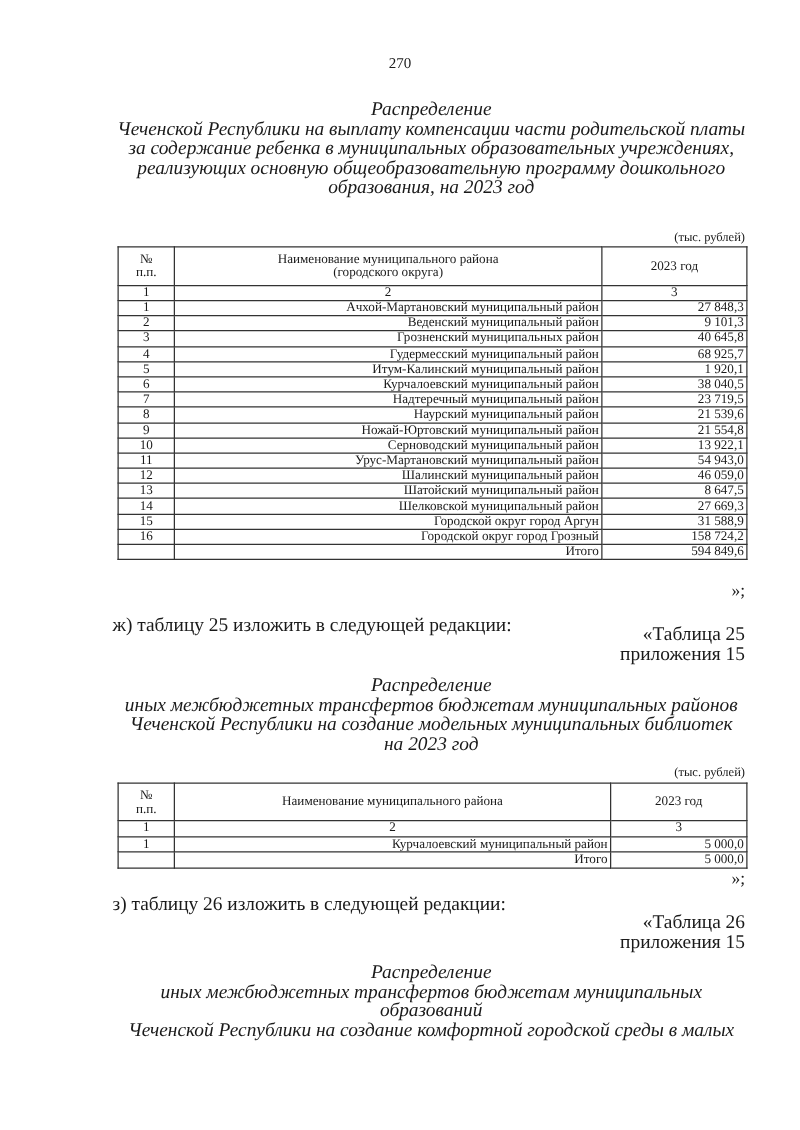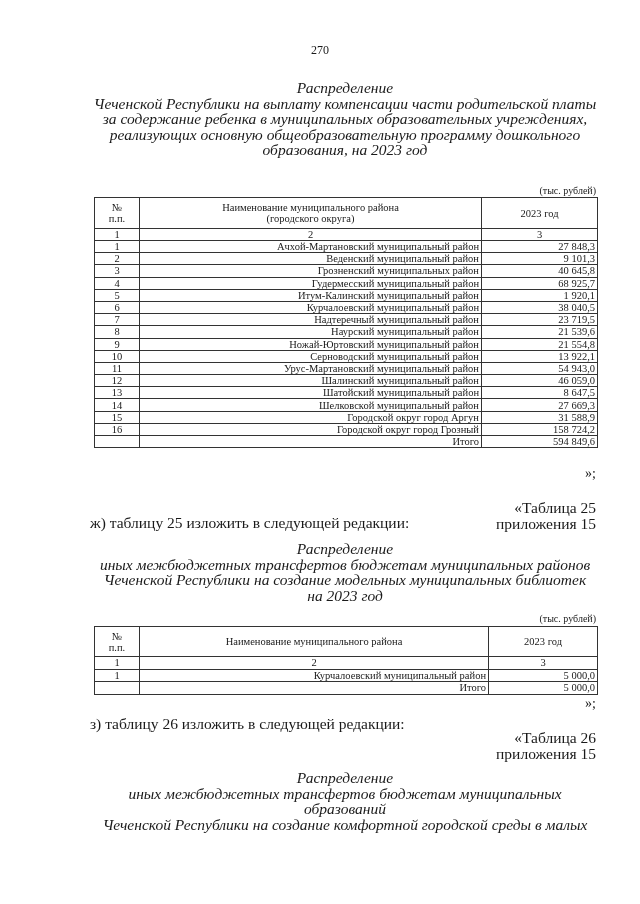--- a/index.html
+++ b/index.html
@@ -184,21 +184,21 @@
   <tr style="height:12.2px;">
     <td class="c"></td>
     <td class="l">Итого</td>
     <td class="r">594 849,6</td>
   </tr>
 </tbody>
   </table>
 
 <div class="abs closing" style="top:466px;">»;</div>
 
-<div class="abs para" style="top:514px;">ж) таблицу 25 изложить в следующей редакции:</div>
+<div class="abs para" style="top:492px;">ж) таблицу 25 изложить в следующей редакции:</div>
 
 <div class="abs table-ref" style="top:500px;margin-left:45px;">
   <div>«Таблица 25</div>
   <div>приложения 15</div>
 </div>
 
 <div class="abs heading" style="top:541px;">
   <div>Распределение</div>
   <div>иных межбюджетных трансфертов бюджетам муниципальных районов</div>
   <div>Чеченской Республики на создание модельных муниципальных библиотек</div>

